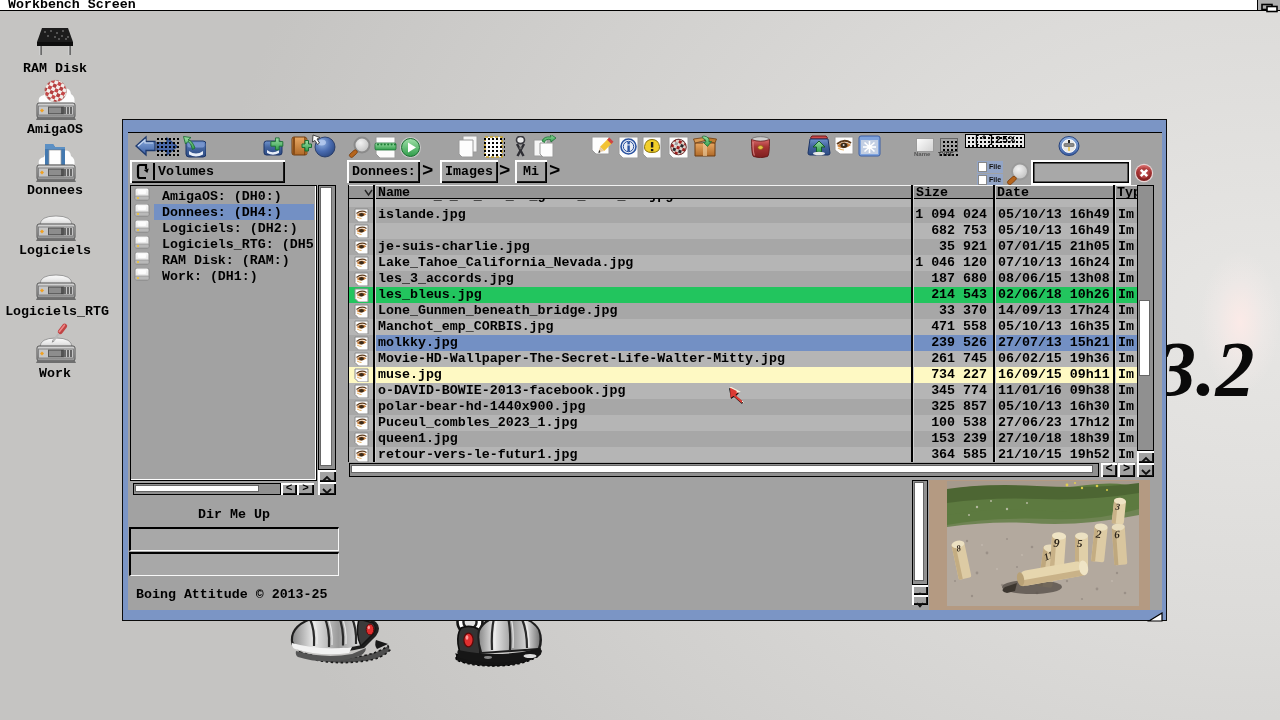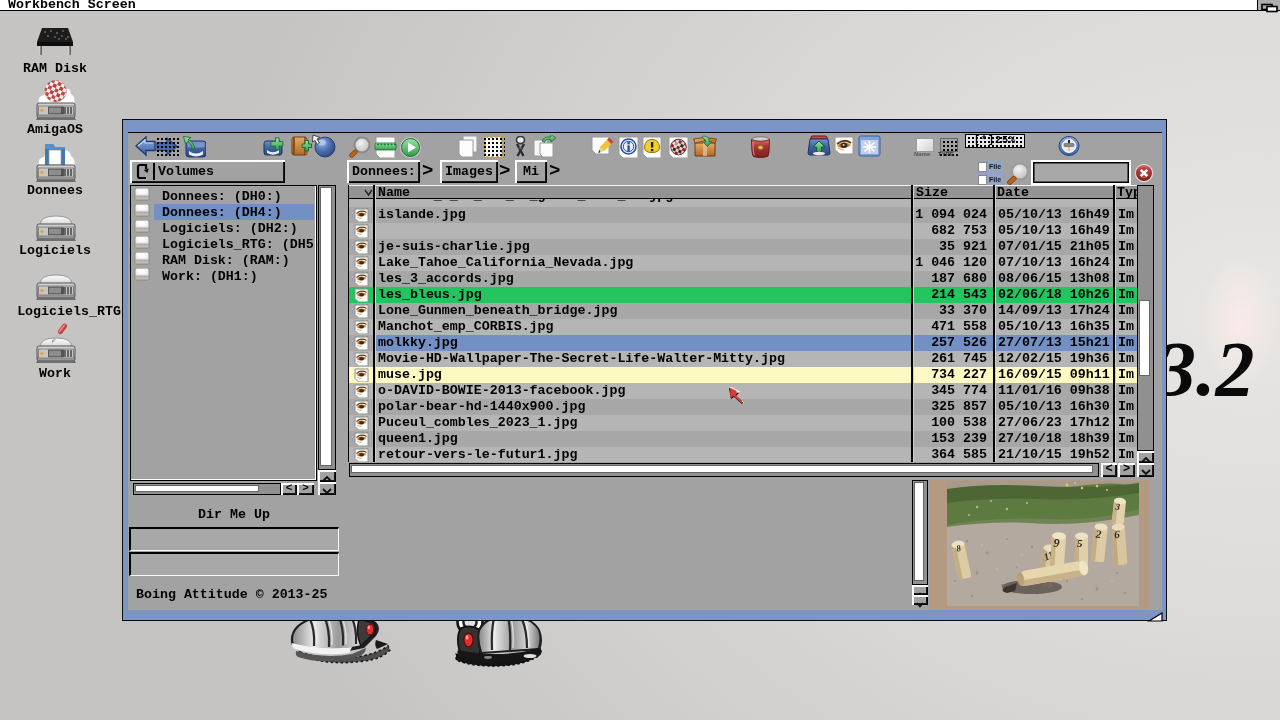--- a/index.html
+++ b/index.html
@@ -185,21 +185,21 @@
       <g stroke="#3c3c3c" stroke-width="1.4">
         <line x1="26" y1="15" x2="26" y2="22"></line>
         <line x1="29" y1="15" x2="29" y2="22"></line>
         <line x1="32" y1="15" x2="32" y2="22"></line>
         <line x1="35" y1="15" x2="35" y2="22"></line>
       </g>
       <path d="M6 16.5 l2 2 l-2 2 l-2 -2 z" fill="#f0a020"></path>
       <path d="M1 26 h38 l1 2 h-40 z" fill="#6e6e6e"></path>
     </svg>
 </div>
-<div class="ts ab" style="left:12px;top:305px;width:114px;text-align:center">Logiciels_RTG</div>
+<div class="ts ab" style="left:0px;top:305px;width:114px;text-align:center">Logiciels_RTG</div>
 
 <div class="ab" style="left:36px;top:322px;width:40px;height:43px">
 <svg width="40" height="43" viewBox="0 0 40 43">
       <path d="M4 25 q0 -9 16 -9 q16 0 16 9 z" fill="url(#gDrv)" stroke="#888" stroke-width=".8"></path>
       <g transform="rotate(38 24 10)">
         <rect x="21.5" y="0" width="5" height="12" rx="2.4" fill="#c04343"></rect>
         <rect x="22.5" y="1" width="1.6" height="10" rx="1" fill="#e88"></rect>
         <rect x="23" y="12" width="2.2" height="9" fill="#b9b9b9"></rect>
         <path d="M23 21 h2.2 l-1.1 2.5 z" fill="#8a8a8a"></path>
       </g>
@@ -466,21 +466,21 @@
       </div>
   <div class="ab ts" style="left:421px;top:28px;font-size:19px;line-height:22px">&gt;</div>
 
   <div class="ab" style="left:2px;top:53px;width:187px;height:296px;background:#a2a2a2;border:1.5px solid #000;box-shadow:inset -1px -1px 0 #fff">
    <div class="ab" style="left:3px;top:2px;width:16px;height:13px"><svg width="16" height="13" viewBox="0 0 16 13">
             <rect x="1" y="0" width="14" height="12" rx="2" fill="url(#gDrv)" stroke="#8a8a8a" stroke-width="1"></rect>
             <rect x="1" y="8" width="14" height="4" rx="1" fill="#b9b9b9" stroke="#8a8a8a" stroke-width=".6"></rect>
             <rect x="3" y="9" width="2" height="2" fill="#e8c24a"></rect>
             <rect x="4" y="2" width="8" height="4" rx="1" fill="#fff" opacity=".8"></rect>
           </svg></div>
-   <div class="ts ab" style="left:31px;top:4px">Donnees: (DH0:)</div>
+   <div class="ts ab" style="left:31px;top:4px">AmigaOS: (DH0:)</div>
    <div class="ab" style="left:23px;top:18px;width:160px;height:16px;background:#7390c4"></div>
    <div class="ab" style="left:3px;top:18px;width:16px;height:13px"><svg width="16" height="13" viewBox="0 0 16 13">
             <rect x="1" y="0" width="14" height="12" rx="2" fill="url(#gDrv)" stroke="#8a8a8a" stroke-width="1"></rect>
             <rect x="1" y="8" width="14" height="4" rx="1" fill="#b9b9b9" stroke="#8a8a8a" stroke-width=".6"></rect>
             <rect x="3" y="9" width="2" height="2" fill="#e8c24a"></rect>
             <rect x="4" y="2" width="8" height="4" rx="1" fill="#fff" opacity=".8"></rect>
           </svg></div>
    <div class="ts ab" style="left:31px;top:20px">Donnees: (DH4:)</div>
    <div class="ab" style="left:3px;top:34px;width:16px;height:13px"><svg width="16" height="13" viewBox="0 0 16 13">
             <rect x="1" y="0" width="14" height="12" rx="2" fill="url(#gDrv)" stroke="#8a8a8a" stroke-width="1"></rect>
@@ -645,35 +645,35 @@
    <div class="ab" style="left:0;top:150px;width:789px;height:16px;background:#a7a7a7">
     <div class="ab" style="left:26px;top:0;width:763px;height:16px;background:#7390c4"></div>
     <svg class="ab" style="left:5px;top:1px" width="15" height="14" viewBox="0 0 15 14">
             <path d="M1 1 h13 v13 h-9.5 l-3.5 -3.5 z" fill="#fdfdfd" stroke="#8a8a8a" stroke-width="1"></path>
             <path d="M2.5 7 q5 -4.5 10 -.7 q-5 4.2 -10 .7 z" fill="#c87f3c"></path>
             <ellipse cx="7.5" cy="6.7" rx="2.4" ry="1.8" fill="#3a2a1a"></ellipse>
             <path d="M2.5 5.5 q5 -4 10 -1" stroke="#5e3a1a" stroke-width="1.2" fill="none"></path>
             <path d="M3 9 q2.5 1.5 4.5 1.5" stroke="#e8b060" stroke-width="1" fill="none"></path>
           </svg>
     <div class="t ab" style="left:29px;top:0">molkky.jpg</div>
-    <div class="t ab" style="left:560px;top:0;width:78px;text-align:right">257 526</div>
+    <div class="t ab" style="left:560px;top:0;width:78px;text-align:right">239 526</div>
     <div class="t ab" style="left:649px;top:0">27/07/13 15h21</div>
     <div class="t ab" style="left:769px;top:0">Im</div>
    </div>
    <div class="ab" style="left:0;top:166px;width:789px;height:16px;background:#b5b5b5">
     <svg class="ab" style="left:5px;top:1px" width="15" height="14" viewBox="0 0 15 14">
             <path d="M1 1 h13 v13 h-9.5 l-3.5 -3.5 z" fill="#fdfdfd" stroke="#8a8a8a" stroke-width="1"></path>
             <path d="M2.5 7 q5 -4.5 10 -.7 q-5 4.2 -10 .7 z" fill="#c87f3c"></path>
             <ellipse cx="7.5" cy="6.7" rx="2.4" ry="1.8" fill="#3a2a1a"></ellipse>
             <path d="M2.5 5.5 q5 -4 10 -1" stroke="#5e3a1a" stroke-width="1.2" fill="none"></path>
             <path d="M3 9 q2.5 1.5 4.5 1.5" stroke="#e8b060" stroke-width="1" fill="none"></path>
           </svg>
     <div class="t ab" style="left:29px;top:0">Movie-HD-Wallpaper-The-Secret-Life-Walter-Mitty.jpg</div>
     <div class="t ab" style="left:560px;top:0;width:78px;text-align:right">261 745</div>
-    <div class="t ab" style="left:649px;top:0">12/02/15 19h36</div>
+    <div class="t ab" style="left:649px;top:0">06/02/15 19h36</div>
     <div class="t ab" style="left:769px;top:0">Im</div>
    </div>
    <div class="ab" style="left:0;top:182px;width:789px;height:16px;background:#fef9c3">
     <svg class="ab" style="left:5px;top:1px" width="15" height="14" viewBox="0 0 15 14">
             <path d="M1 1 h13 v13 h-9.5 l-3.5 -3.5 z" fill="#fdfdfd" stroke="#8a8a8a" stroke-width="1"></path>
             <path d="M2.5 7 q5 -4.5 10 -.7 q-5 4.2 -10 .7 z" fill="#c87f3c"></path>
             <ellipse cx="7.5" cy="6.7" rx="2.4" ry="1.8" fill="#3a2a1a"></ellipse>
             <path d="M2.5 5.5 q5 -4 10 -1" stroke="#5e3a1a" stroke-width="1.2" fill="none"></path>
             <path d="M3 9 q2.5 1.5 4.5 1.5" stroke="#e8b060" stroke-width="1" fill="none"></path>
           </svg>

